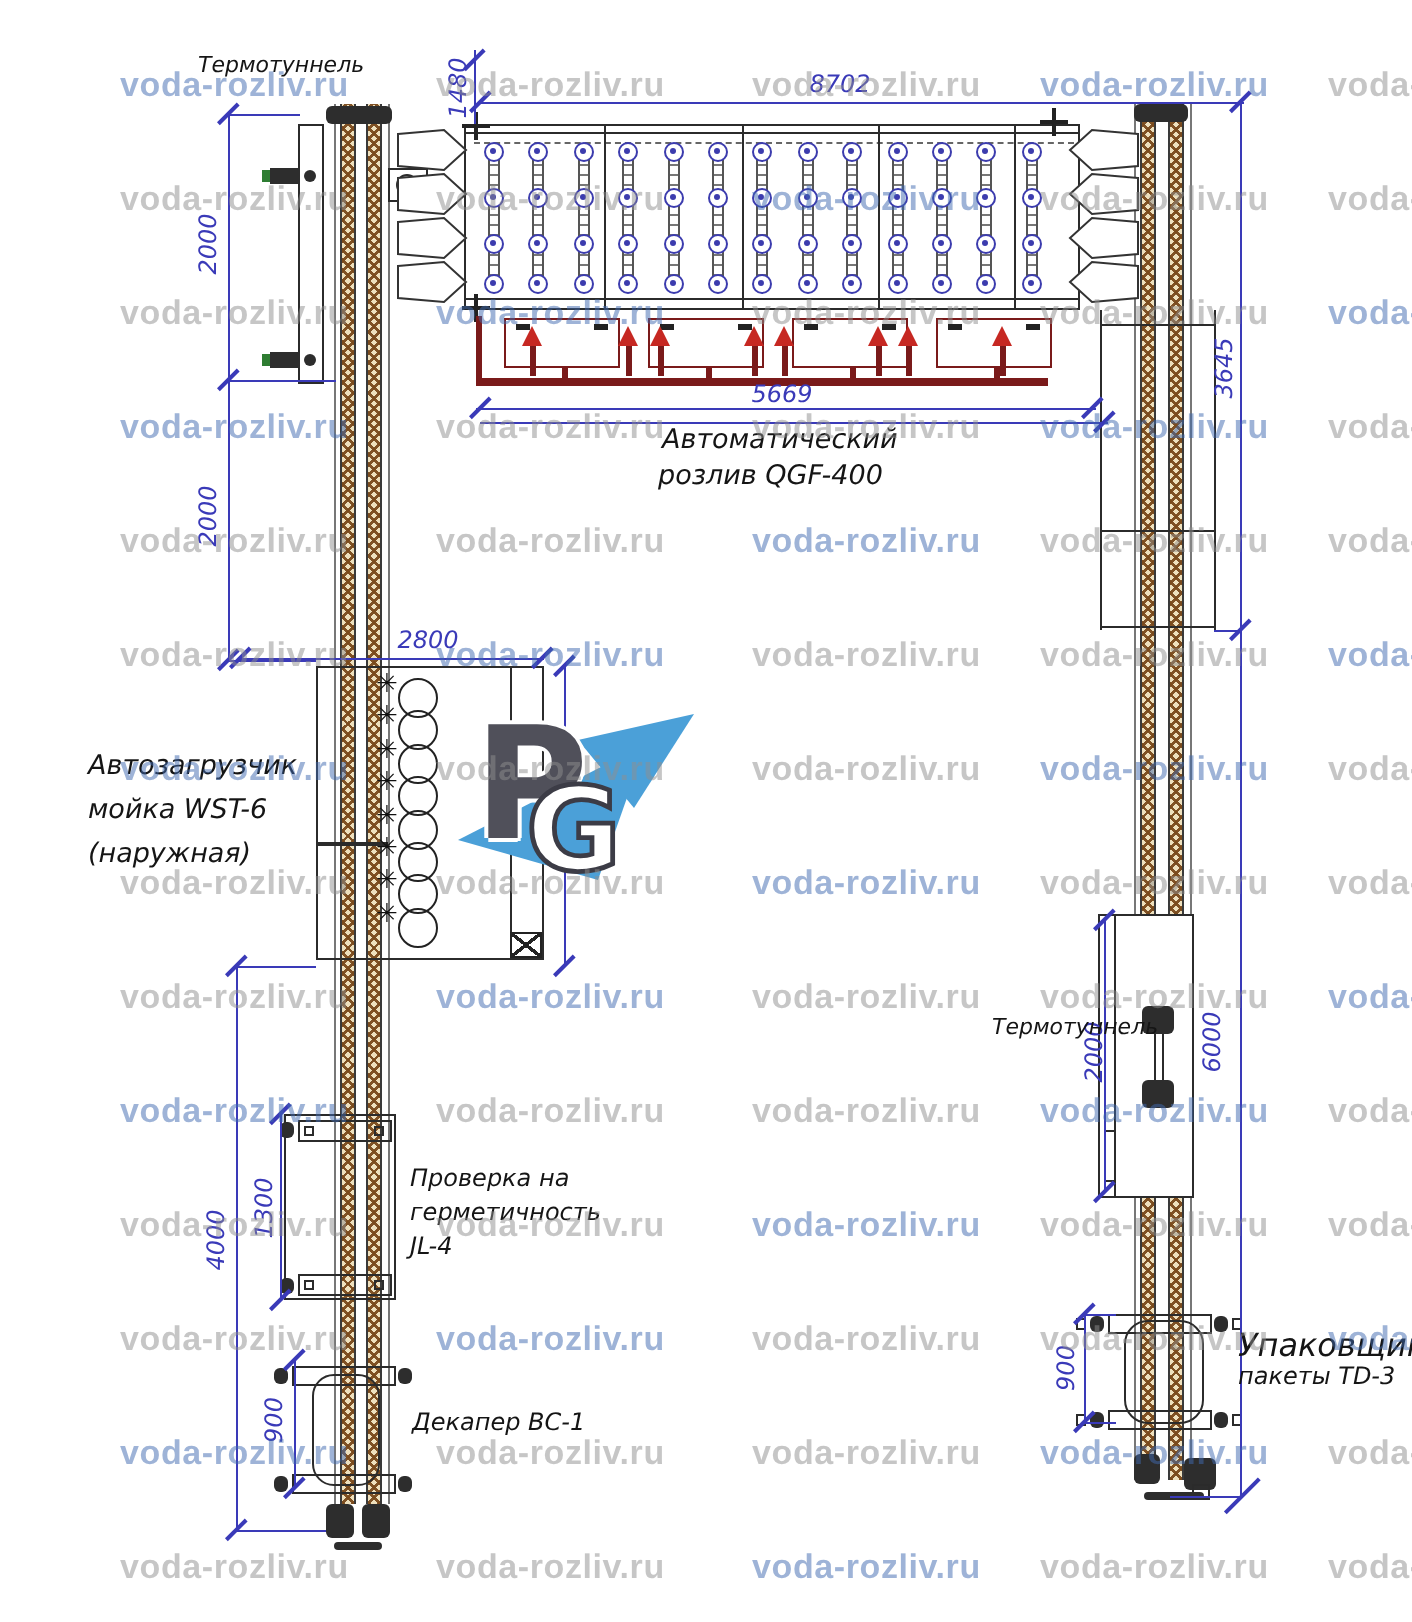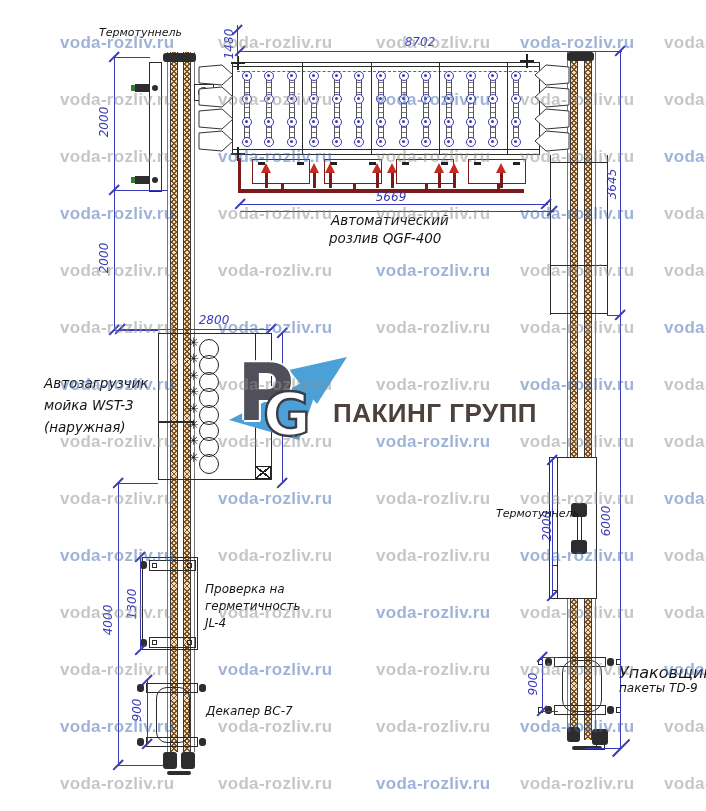--- a/index.html
+++ b/index.html
@@ -381,38 +381,37 @@
       <span>6000</span>
     </div>
   <div class="vdim" style="left:533px;top:684px;">
       <span>900</span>
     </div>
 
   <div class="lbl small" style="left:99px;top:26px;">Термотуннель</div>
   <div class="lbl" style="left:331px;top:212px;font-size:13.5px;">Автоматический</div>
   <div class="lbl" style="left:329px;top:230px;font-size:13.5px;">розлив QGF-400</div>
   <div class="lbl" style="left:44px;top:375px;font-size:13.5px;">Автозагрузчик</div>
-  <div class="lbl" style="left:44px;top:397px;font-size:13.5px;">мойка WST-3</div>
+  <div class="lbl" style="left:44px;top:397px;font-size:13.5px;">мойка WST-6</div>
   <div class="lbl" style="left:44px;top:419px;font-size:13.5px;">(наружная)</div>
   <div class="lbl" style="left:205px;top:582px;font-size:12px;">Проверка на</div>
   <div class="lbl" style="left:205px;top:599px;font-size:12px;">герметичность</div>
   <div class="lbl" style="left:205px;top:616px;font-size:12px;">JL-4</div>
-  <div class="lbl" style="left:206px;top:704px;font-size:12px;">Декапер ВС-7</div>
+  <div class="lbl" style="left:206px;top:704px;font-size:12px;">Декапер ВС-1</div>
   <div class="lbl small" style="left:496px;top:491px;margin-top:16px;">Термотуннель</div>
   <div class="lbl" style="left:619px;top:663px;font-size:16px;">Упаковщик в</div>
-  <div class="lbl" style="left:619px;top:681px;font-size:12px;">пакеты TD-9</div>
+  <div class="lbl" style="left:619px;top:681px;font-size:12px;">пакеты TD-3</div>
 
   <div id="logo">
     <svg width="130" height="125" style="position:absolute;left:0;top:8px;">
       <polygon class="swoosh" points="4,64 98,16 74,84" fill="#4ba0d8"></polygon>
       <polygon class="swoosh" points="64,14 122,1 92,48" fill="#4ba0d8"></polygon>
     </svg>
     <div id="logo-p">P</div>
     <div id="logo-g">G</div>
-    <div id="logo-name">ПАКИНГ ГРУПП</div>
   </div>
 
   <div id="wm-layer">
       <span class="wm" style="left: 60px; top: 33px; color: rgb(63, 106, 176);">voda-rozliv.ru</span>
       <span class="wm" style="left: 218px; top: 33px; color: rgb(143, 143, 143);">voda-rozliv.ru</span>
       <span class="wm" style="left: 376px; top: 33px; color: rgb(143, 143, 143);">voda-rozliv.ru</span>
       <span class="wm" style="left: 520px; top: 33px; color: rgb(63, 106, 176);">voda-rozliv.ru</span>
       <span class="wm" style="left: 664px; top: 33px; color: rgb(143, 143, 143);">voda-rozliv.ru</span>
       <span class="wm" style="left: 60px; top: 90px; color: rgb(143, 143, 143);">voda-rozliv.ru</span>
       <span class="wm" style="left: 218px; top: 90px; color: rgb(143, 143, 143);">voda-rozliv.ru</span>

